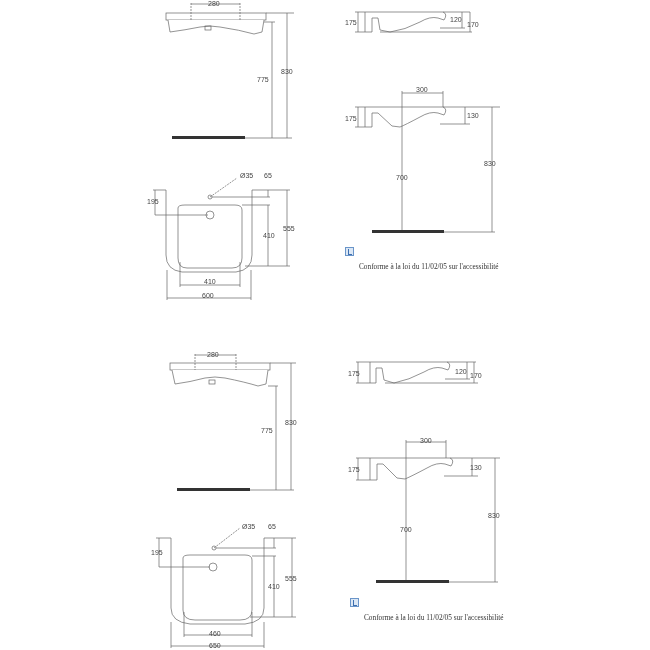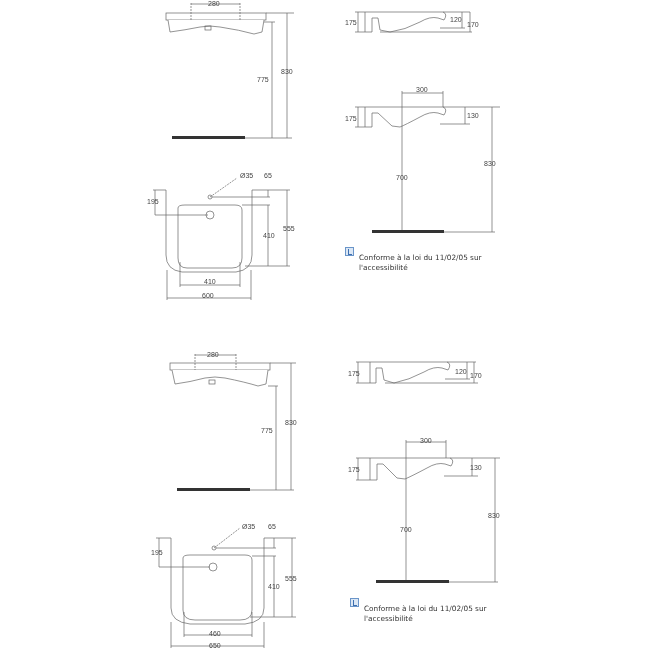--- a/index.html
+++ b/index.html
@@ -2,21 +2,21 @@
 <html><head>
 <meta charset="utf-8">
 <style>
   html, body { margin:0; padding:0; background:#ffffff; }
   body { width:650px; height:650px; position:relative; overflow:hidden; font-family:"Liberation Sans", sans-serif; }
   svg { position:absolute; left:0; top:0; }
   .dim { font-family:"Liberation Sans", sans-serif; font-size:7px; fill:#444; }
   .note { position:absolute; font-family:"DejaVu Sans", sans-serif; font-size:7.3px; color:#333; line-height:10px; width:160px; }
   .note .ico { position:absolute; left:0; top:1px; width:9px; height:9px; border:1px solid #6a95c9; background:#dbe7f5; box-sizing:border-box; }
   .note .ico::after { content:""; position:absolute; left:2px; top:1px; width:3px; height:5px; border-left:1px solid #3d6fb0; border-bottom:1px solid #3d6fb0; }
-  .note .txt { position:absolute; left:14px; top:7px; width:150px; }
+  .note .txt { position:absolute; left:14px; top:16px; width:150px;font-family:Liberation Serif, serif; }
 </style>
 </head>
 <body>
 
 <svg width="650" height="650" viewBox="0 0 650 650" xmlns="http://www.w3.org/2000/svg">
   <defs>
     <marker id="ar" markerWidth="4" markerHeight="4" refX="2" refY="2" orient="auto">
         <path d="M0,0 L4,2 L0,4 z" fill="#555"></path>
       </marker>
   </defs>

